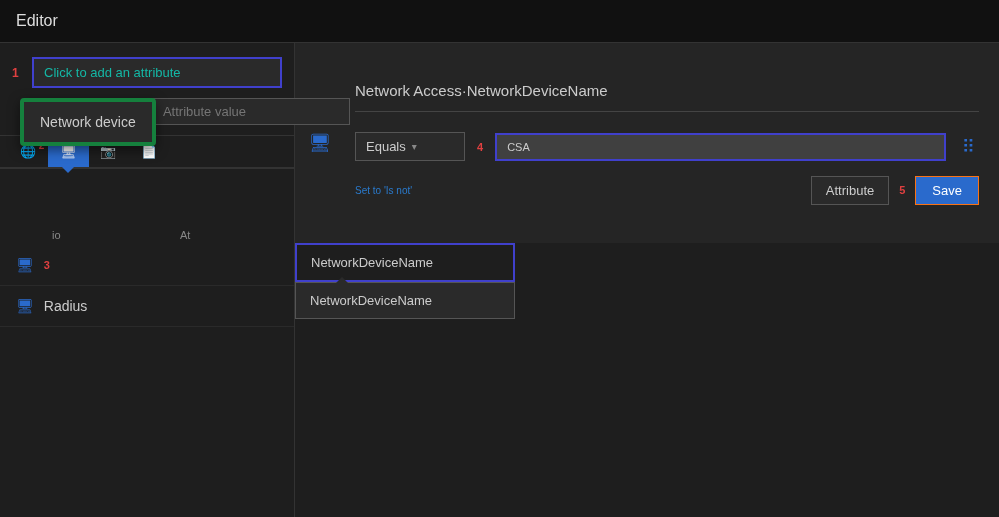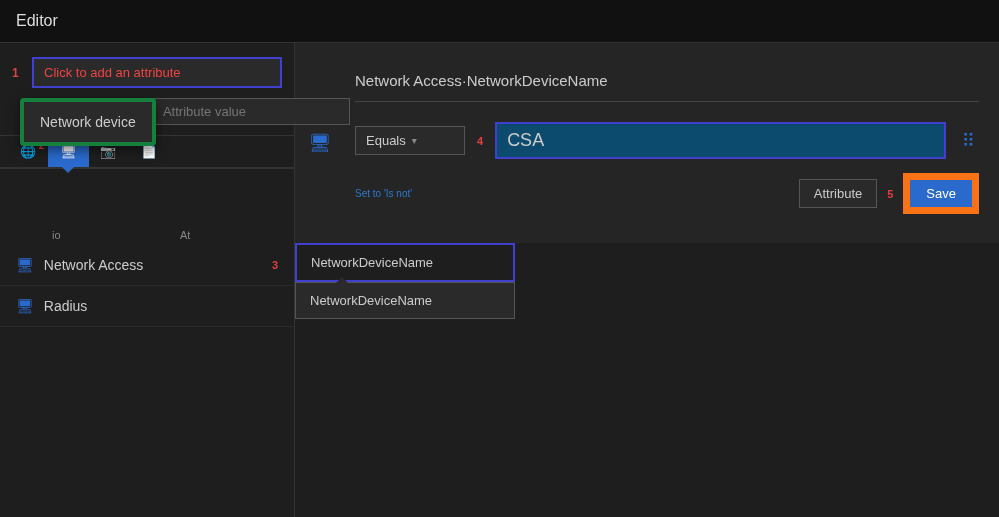--- a/index.html
+++ b/index.html
@@ -56,21 +56,21 @@
       color: #e04040;
       font-weight: bold;
       font-size: 12px;
       min-width: 12px;
     }
 
     .attribute-input-box {
       flex: 1;
       border: 2px solid #4040cc;
       background: #2a2a2a;
-      color: #ef4444;
+      color: #14b8a6;
       padding: 6px 10px;
       font-size: 13px;
       cursor: pointer;
       outline: none;
     }
 
     .condition-row {
       display: flex;
       align-items: center;
       gap: 8px;
@@ -256,25 +256,25 @@
       font-size: 13px;
       display: flex;
       align-items: center;
       gap: 6px;
       min-width: 110px;
       cursor: pointer;
     }
 
     .value-input-box {
       flex: 1;
-      background: #0c4a6e;
+      background: #404040;
       border: 2px solid #4040cc;
       color: #ccc;
       padding: 6px 10px;
-      font-size: 18px;
+      font-size: 11px;
     }
 
     .grid-icon-btn {
       background: none;
       border: none;
       color: #2a6acc;
       font-size: 18px;
       cursor: pointer;
       padding: 4px;
     }
@@ -297,21 +297,21 @@
       background: #2a2a2a;
       border: 1px solid #555;
       color: #ccc;
       padding: 6px 14px;
       font-size: 13px;
       cursor: pointer;
     }
 
     .save-btn {
       background: #2a6acc;
-      border: 7px solid #f97316;
+      border: 1px solid #f97316;
       color: #fff;
       padding: 6px 16px;
       font-size: 13px;
       cursor: pointer;
     }
 
     .badge-inline {
       color: #e04040;
       font-size: 11px;
       font-weight: bold;
@@ -417,21 +417,20 @@
     </div>
 
     <div style="display:flex; padding: 60px 0 4px 0; gap: 0; align-items: flex-start;">
       <div style="width:180px; padding-left: 52px; color:#888; font-size:11px;">io</div>
       <div style="flex:1; color:#888; font-size:11px;">At</div>
     </div>
 
     <div class="list-area">
       <div class="list-item">
         <span class="list-item-icon">🖥</span>
-        <span class="list-item-label">Network Access</span>
         <span class="list-item-badge">3</span>
       </div>
       <div class="list-item">
         <span class="list-item-icon">🖥</span>
         <span class="list-item-label">Radius</span>
       </div>
     </div>
   </div>
 
   <div class="right-panel">

